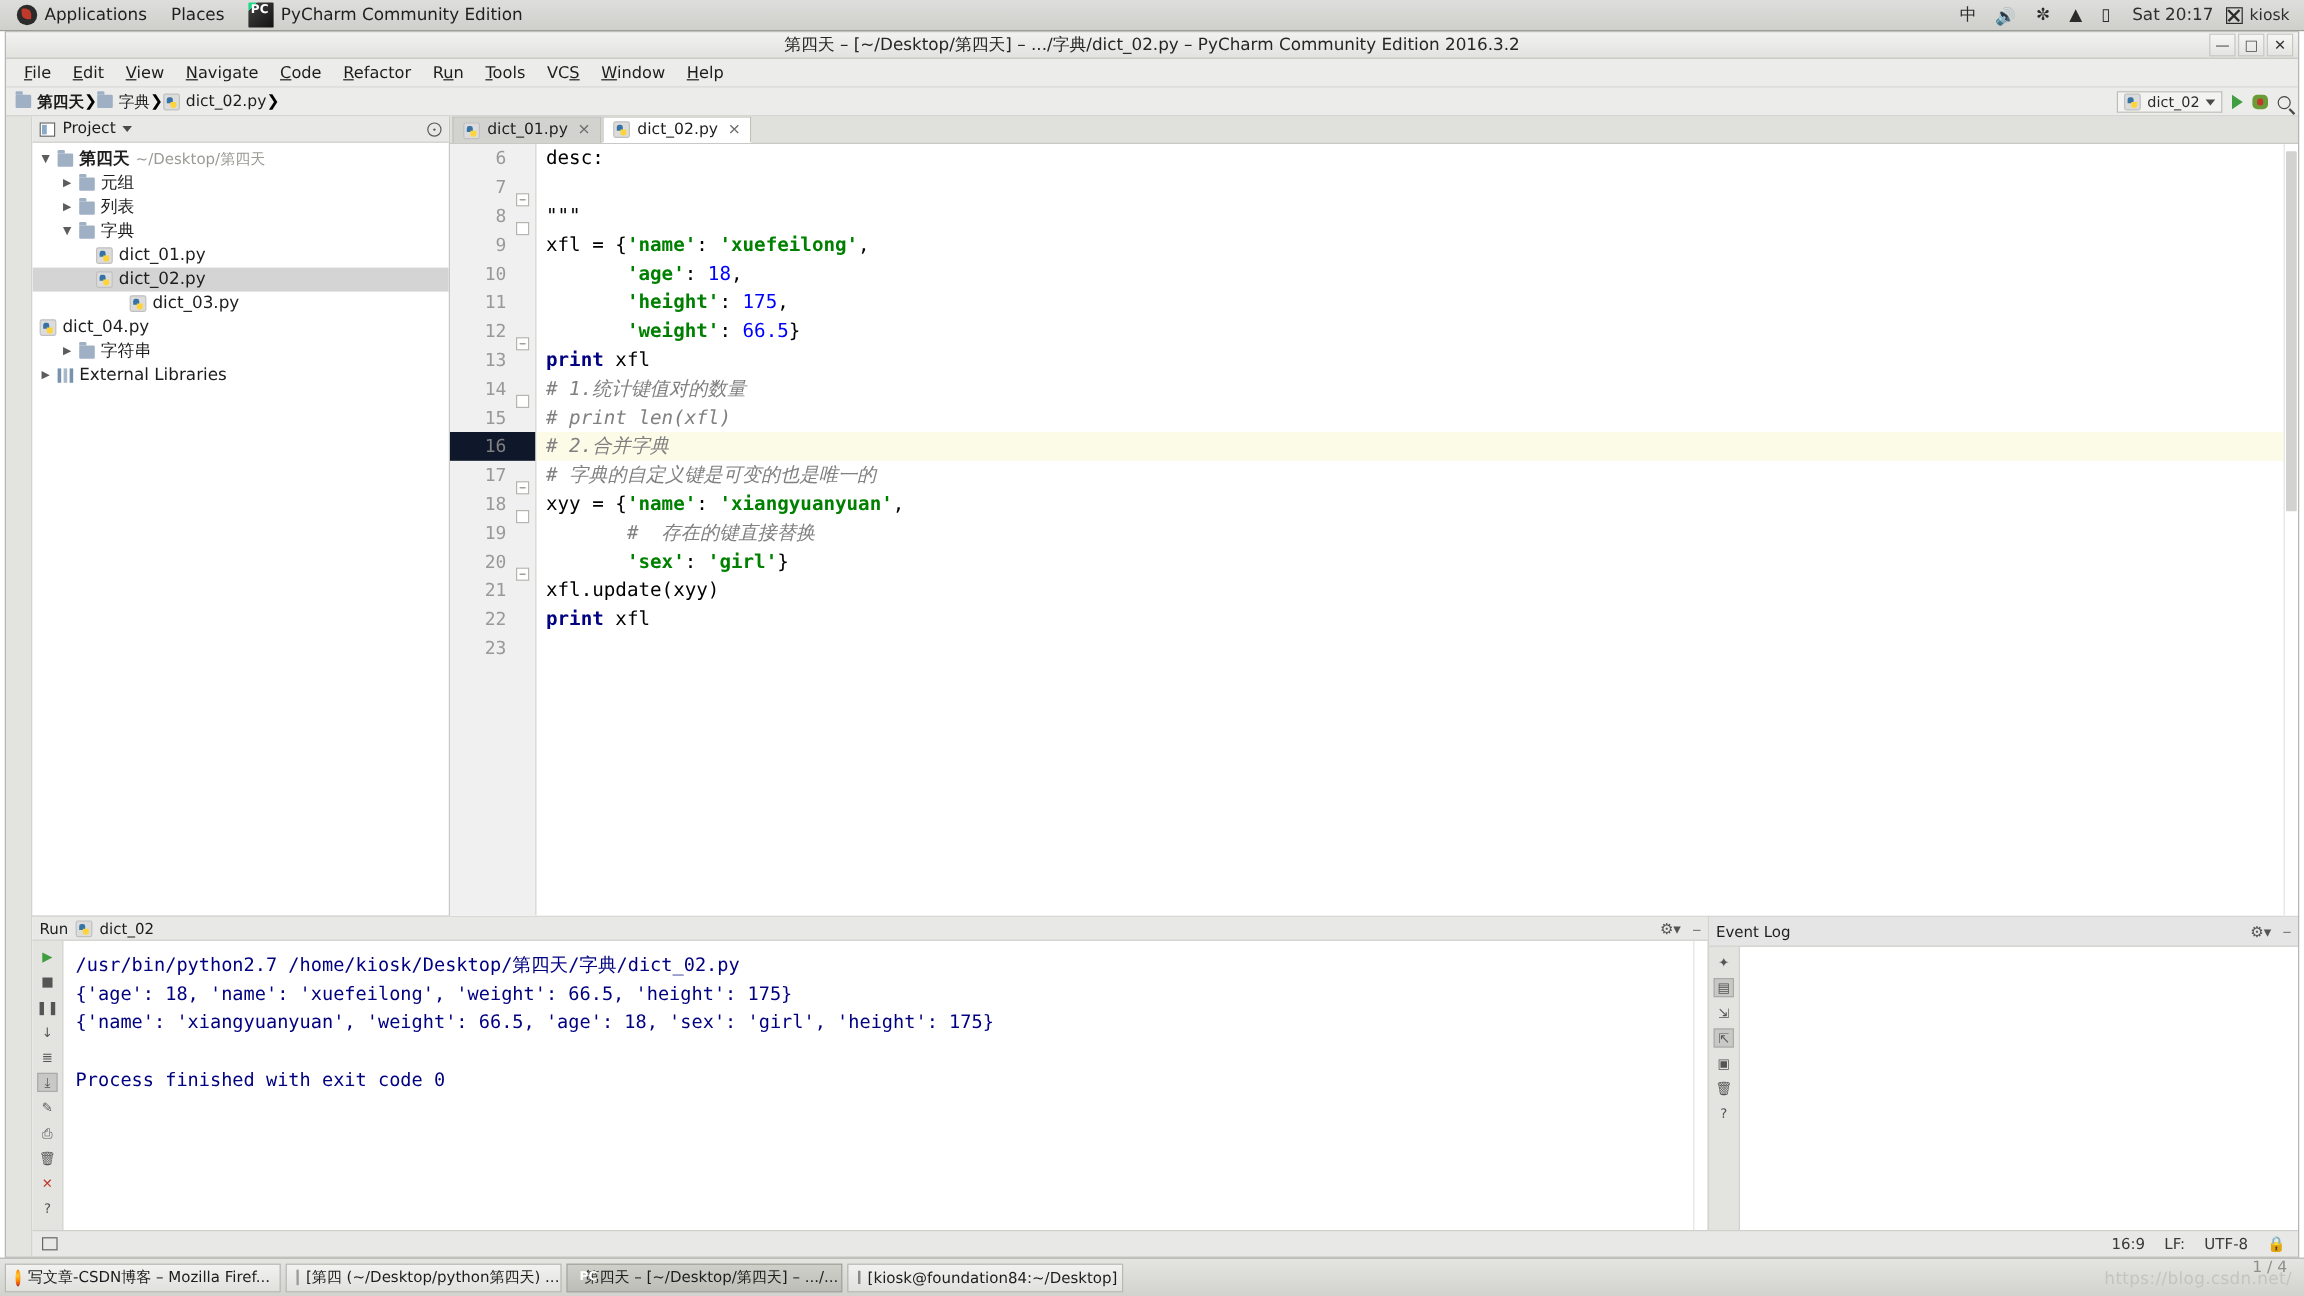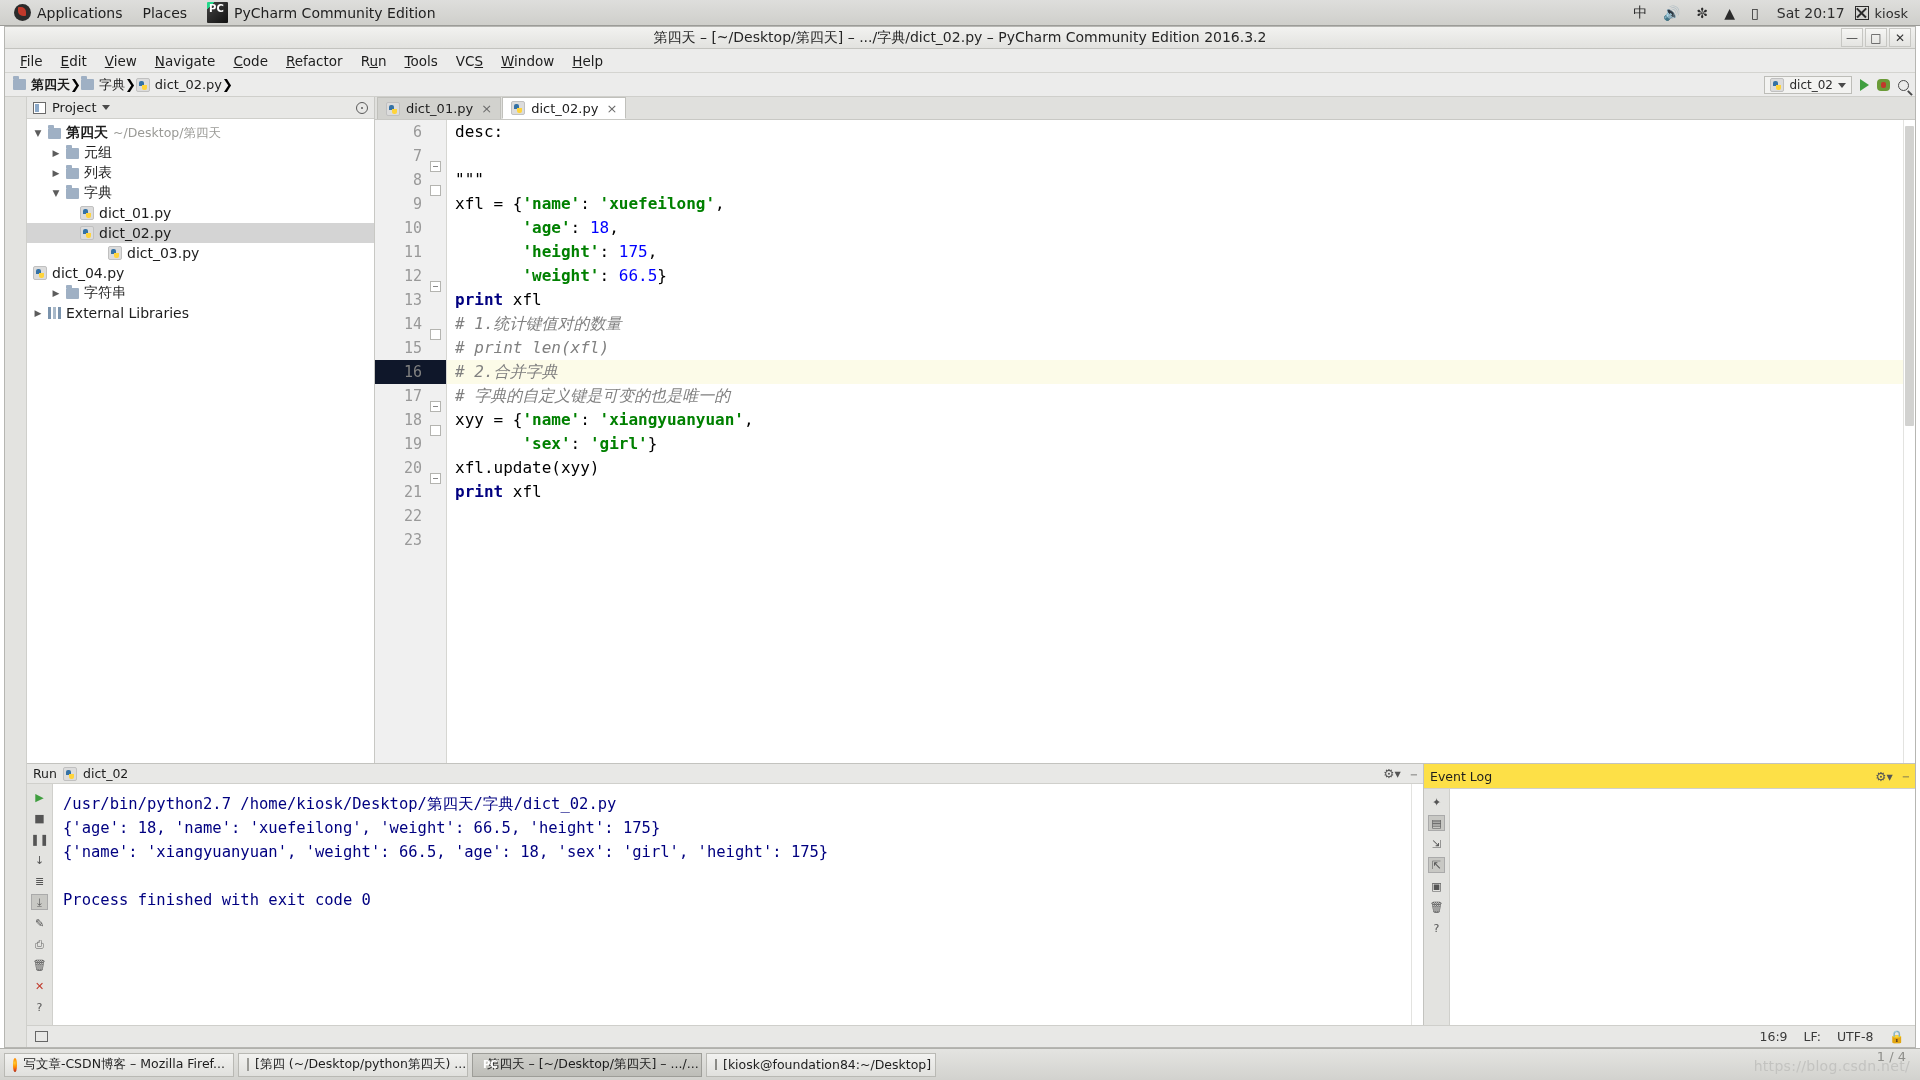--- a/index.html
+++ b/index.html
@@ -296,21 +296,21 @@
   }
   .console .oline { height: 24px; line-height: 24px; white-space: pre; }
   .console .ok { color: #000080; }
   .console-scroll { width: 12px; background: #fff; border-left: 1px solid #e3e3e0; }
 
   .eventlog {
     width: 492px; min-width: 492px; background: #fff; display: flex; flex-direction: column;
     border-left: 1px solid #c3c3bf;
   }
   .elheader {
-    height: 20px; min-height: 20px; background: #fde047; border-bottom: 1px solid #d0d0cc;
+    height: 20px; min-height: 20px; background: #e5e5e5; border-bottom: 1px solid #d0d0cc;
     display: flex; align-items: center; padding: 12px 6px; font-size: 12.5px; color: #1d1d1d;
     position: relative;
   }
   .elbody { flex: 1; display: flex; }
   .elstrip {
     width: 26px; background: #e3e3e0; border-right: 1px solid #d0d0cc;
     display: flex; flex-direction: column; align-items: center; gap: 5px; padding-top: 5px;
   }
   .elcontent { flex: 1; background: #fff; }
 
@@ -564,20 +564,21 @@
                 <div class="cline"><span>xfl = {</span><span class="str">'name'</span><span>: </span><span class="str">'xuefeilong'</span><span>,</span></div>
                 <div class="cline"><span>       </span><span class="str">'age'</span><span>: </span><span class="num">18</span><span>,</span></div>
                 <div class="cline"><span>       </span><span class="str">'height'</span><span>: </span><span class="num">175</span><span>,</span></div>
                 <div class="cline"><span>       </span><span class="str">'weight'</span><span>: </span><span class="num">66.5</span><span>}</span></div>
                 <div class="cline"><span class="kw">print</span><span> xfl</span></div>
                 <div class="cline"><span class="cmt"># 1.统计键值对的数量</span></div>
                 <div class="cline"><span class="cmt"># print len(xfl)</span></div>
                 <div class="cline curr"><span class="cmt"># 2.合并字典</span></div>
                 <div class="cline"><span class="cmt"># 字典的自定义键是可变的也是唯一的</span></div>
                 <div class="cline"><span>xyy = {</span><span class="str">'name'</span><span>: </span><span class="str">'xiangyuanyuan'</span><span>,</span></div>
+                <div class="cline"><span>       </span><span class="cmt">#  存在的键直接替换</span></div>
                 <div class="cline"><span>       </span><span class="str">'sex'</span><span>: </span><span class="str">'girl'</span><span>}</span></div>
                 <div class="cline"><span>xfl.update(xyy)</span></div>
                 <div class="cline"><span class="kw">print</span><span> xfl</span></div>
               </div>
 
               <div class="scroll-right">
                 <div class="scroll-thumb" style="top:6px; height:300px;"></div>
               </div>
             </div>
           </div>

